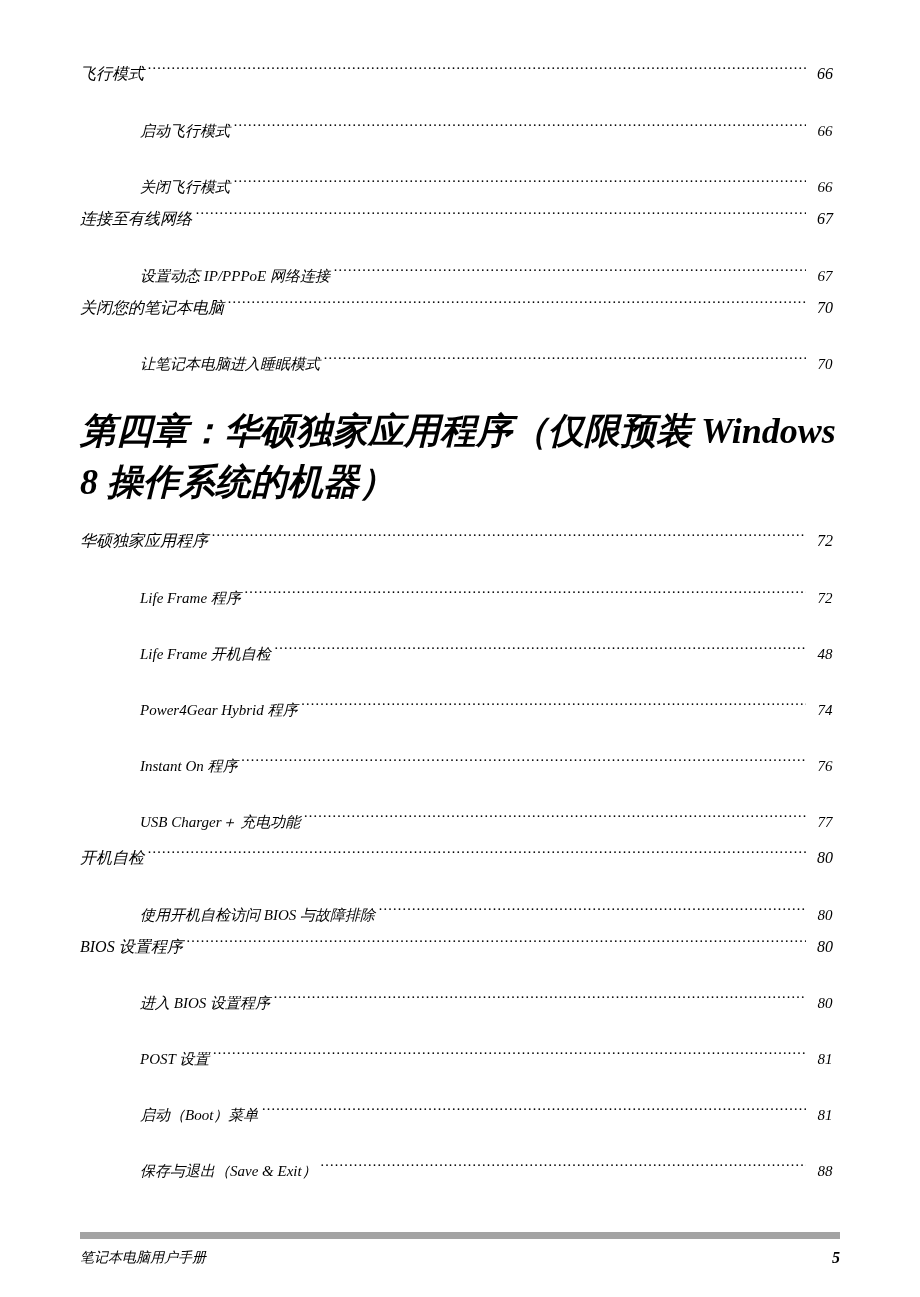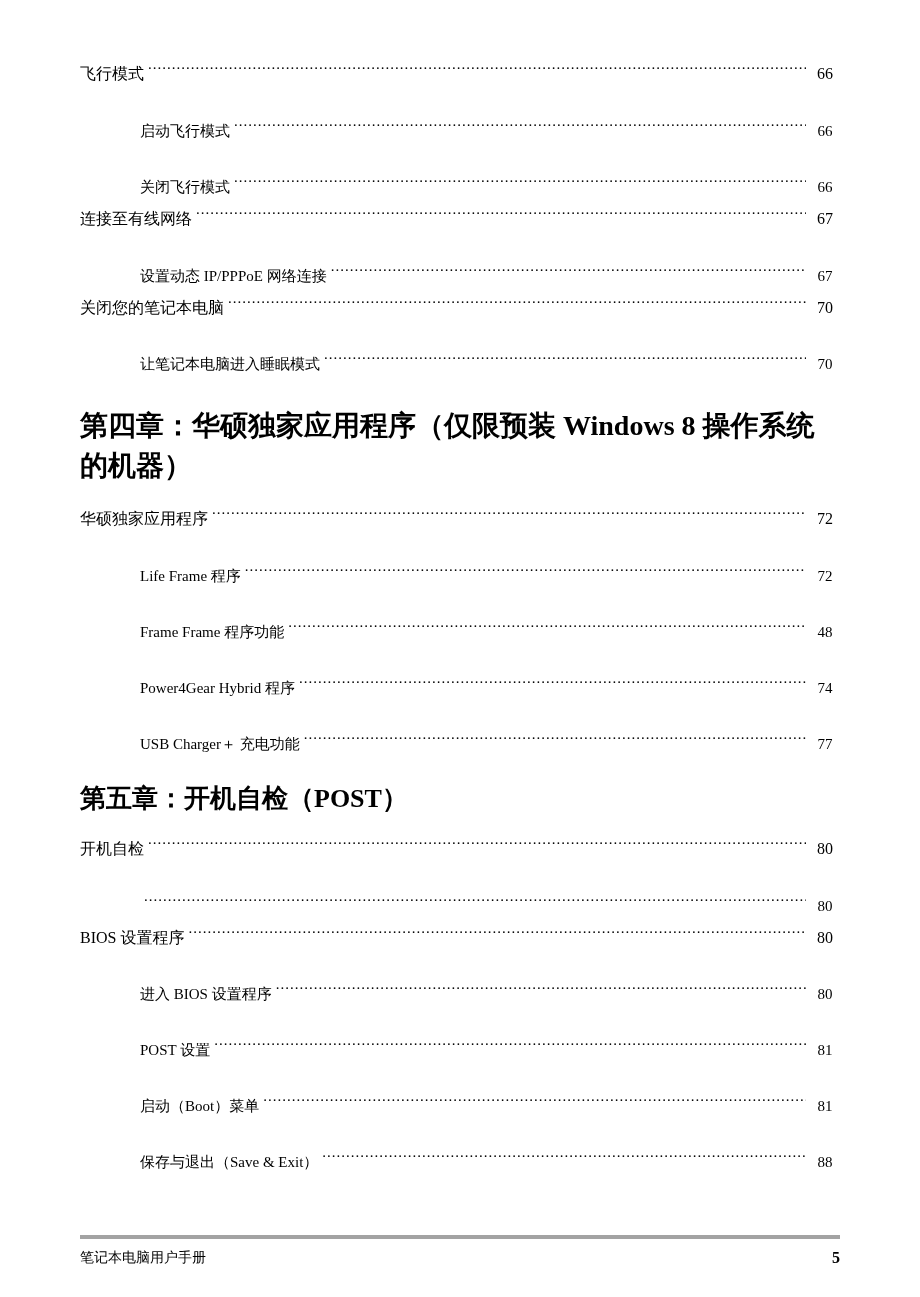--- a/index.html
+++ b/index.html
@@ -14,20 +14,21 @@
       background: #ffffff;
       font-family: "SimSun", "宋体", "Microsoft YaHei", "微软雅黑", serif;
       color: #000000;
       position: relative;
     }
 
     .page-container {
       padding: 60px 80px 80px 80px;
       min-height: 1297px;
       position: relative;
+      font-style: italic;
     }
 
     .toc-section {
       margin-bottom: 10px;
     }
 
     .toc-entry {
       display: flex;
       align-items: baseline;
       margin-bottom: 6px;
@@ -74,42 +75,42 @@
     }
 
     .toc-page {
       white-space: nowrap;
       flex-shrink: 0;
       text-align: center;
       min-width: 30px;
     }
 
     .chapter-heading {
-      font-size: 28px;
+      font-size: 36px;
       font-weight: bold;
       margin: 30px 0 20px 0;
       line-height: 1.4;
     }
 
     .chapter-sub-heading {
       font-size: 26px;
       font-weight: bold;
       margin: 25px 0 18px 0;
       line-height: 1.4;
     }
 
     .footer {
       position: absolute;
       bottom: 30px;
       left: 80px;
       right: 80px;
       display: flex;
       justify-content: space-between;
       align-items: center;
-      border-top: 4px solid #a3a3a3;
+      border-top: 7px solid #a3a3a3;
       padding-top: 10px;
       font-size: 14px;
     }
 
     .footer-title {
       font-size: 14px;
     }
 
     .footer-page {
       font-size: 16px;
@@ -168,45 +169,50 @@
         <span class="toc-label">华硕独家应用程序</span>
         <span class="toc-dots"></span>
         <span class="toc-page">72</span>
       </div>
       <div class="toc-entry level2">
         <span class="toc-label">Life Frame 程序</span>
         <span class="toc-dots"></span>
         <span class="toc-page">72</span>
       </div>
       <div class="toc-entry level2">
-        <span class="toc-label">Frame Frame 程序功能</span>
+        <span class="toc-label">Life Frame 开机自检</span>
         <span class="toc-dots"></span>
         <span class="toc-page">48</span>
       </div>
       <div class="toc-entry level2">
         <span class="toc-label">Power4Gear Hybrid 程序</span>
         <span class="toc-dots"></span>
         <span class="toc-page">74</span>
       </div>
       <div class="toc-entry level2">
+        <span class="toc-label">Instant On 程序</span>
+        <span class="toc-dots"></span>
+        <span class="toc-page">76</span>
+      </div>
+      <div class="toc-entry level2">
         <span class="toc-label">USB Charger＋ 充电功能</span>
         <span class="toc-dots"></span>
         <span class="toc-page">77</span>
       </div>
     </div>
 
-  <div class="chapter-sub-heading" id="chapter5-heading">第五章：开机自检（POST）</div>
 
   <div class="toc-section" id="toc-chapter5">
       <div class="toc-entry level1">
         <span class="toc-label">开机自检</span>
         <span class="toc-dots"></span>
         <span class="toc-page">80</span>
       </div>
       <div class="toc-entry level2">
+        <span class="toc-label">使用开机自检访问 BIOS 与故障排除</span>
         <span class="toc-dots"></span>
         <span class="toc-page">80</span>
       </div>
       <div class="toc-entry level1">
         <span class="toc-label">BIOS 设置程序</span>
         <span class="toc-dots"></span>
         <span class="toc-page">80</span>
       </div>
       <div class="toc-entry level2">
         <span class="toc-label">进入 BIOS 设置程序</span>

